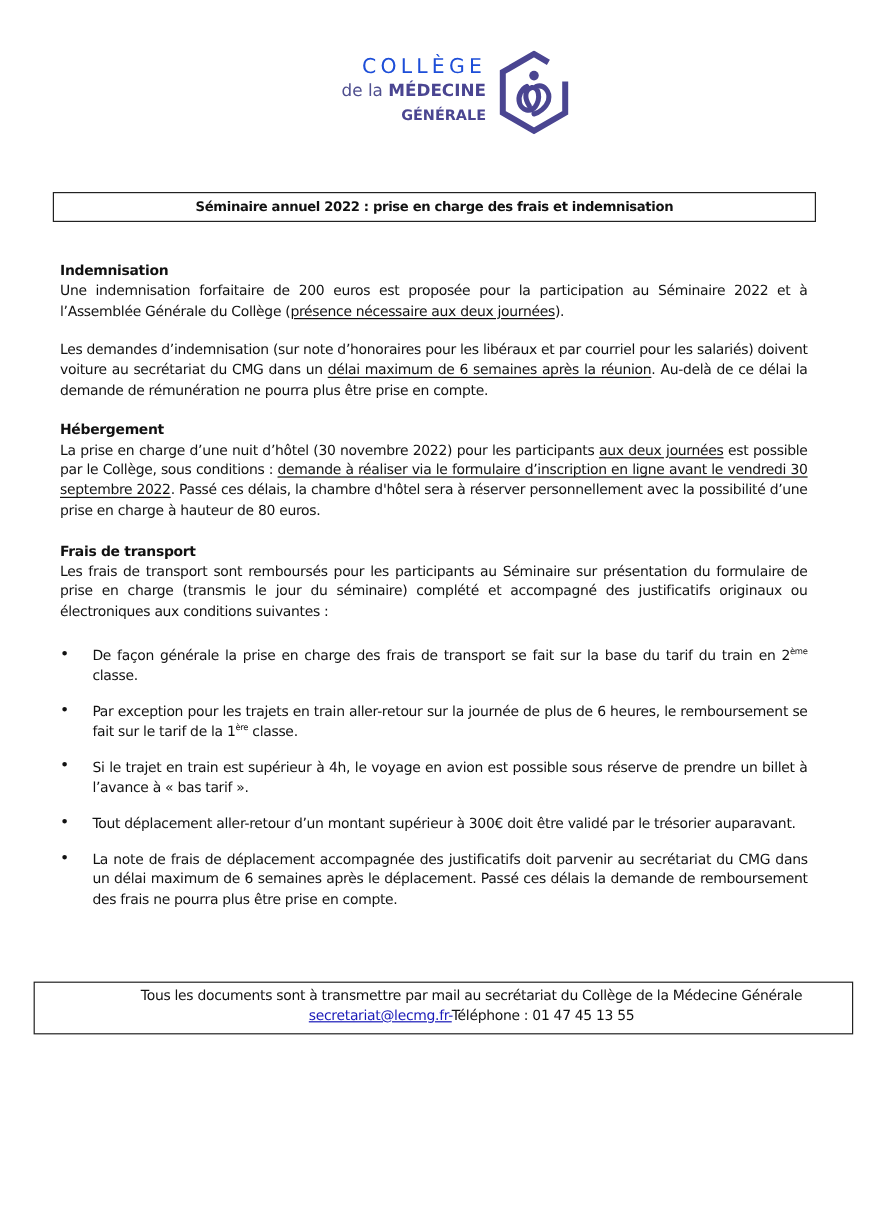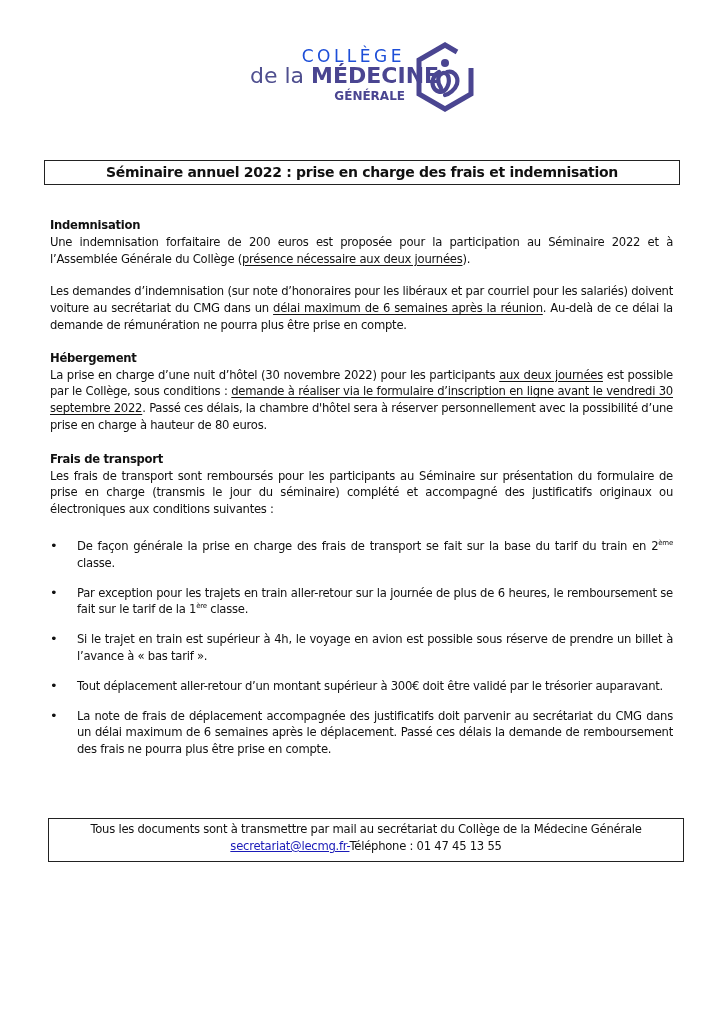--- a/index.html
+++ b/index.html
@@ -1,45 +1,45 @@
 <!DOCTYPE html>
 <html><head>
   <meta charset="utf-8">
   <style>
     html, body { margin: 0; padding: 0; background: #ffffff; }
     body { width: 724px; height: 1024px; position: relative; overflow: hidden;
            font-family: "Liberation Sans", sans-serif; color: #111; }
     .logo { position: absolute; left: 250px; top: 40px; width: 230px; height: 75px; }
     .logo-text { position: absolute; left: 0; top: 6px; width: 155px; text-align: right; }
     .logo-line1 { font-family: "DejaVu Sans", sans-serif; font-size: 17px; letter-spacing: 3.5px; color: #1d4ed8; line-height: 20px; padding-right: 0; }
-    .logo-line2 { font-family: "DejaVu Sans", sans-serif; font-size: 22px; color: #4a4591; line-height: 20px; white-space: nowrap; }
+    .logo-line2 { font-family: "DejaVu Sans", sans-serif; font-size: 14px; color: #4a4591; line-height: 20px; white-space: nowrap; }
     .logo-line2 .light { font-weight: normal; color: #4f4f8f; }
     .logo-line2 .bold { font-weight: bold; }
     .logo-line3 { font-family: "DejaVu Sans", sans-serif; font-size: 12px; font-weight: bold; color: #4a4591; line-height: 20px; }
     .logo-icon { position: absolute; left: 163px; top: 2px; width: 64px; height: 70px; }
 
     .title-box { position: absolute; left: 44px; top: 160px; width: 634px; height: 23px;
                  border: 1.4px solid #222; text-align: center; font-weight: bold;
-                 font-size: 14px; line-height: 23px; font-family: "DejaVu Sans", sans-serif; letter-spacing: -0.3px; }
+                 font-size: 11px; line-height: 23px; font-family: "DejaVu Sans", sans-serif; letter-spacing: -0.3px; }
 
     .content { position: absolute; left: 50px; top: 217px; width: 623px;
                font-family: "DejaVu Sans", sans-serif; font-size: 11.6px; line-height: 16.8px; letter-spacing: -0.25px; }
     .section { margin: 0 0 16px 0; }
     .section-head { font-weight: bold; display: block; }
     .para { text-align: justify; margin: 0 0 16px 0; }
     .para.noeb { margin-bottom: 0; }
     u { text-decoration: underline; text-underline-offset: 2px; }
     .bullets { list-style: none; margin: 20px 0 0 0; padding: 0 0 0 27px; }
     .bullets li { position: relative; text-align: justify; margin: 13px 0 1px 0; }
     .bullets li::before { content: "•"; position: absolute; left: -27px; top: 0; font-size: 13px; }
     sup { font-size: 7px; line-height: 0; vertical-align: 5px; }
 
-    .footer-box { position: absolute; left: 48px; top: 818px; width: 634px; height: 40px;
+    .footer-box { position: absolute; left: 28px; top: 818px; width: 634px; height: 40px;
                   border: 1.4px solid #222; text-align: center; font-family: "DejaVu Sans", sans-serif;
-                  font-size: 11.6px; line-height: 17px; padding-top: 2px; box-sizing: content-box; letter-spacing: -0.25px; }
+                  font-size: 11.6px; line-height: 17px; padding-top: 2px; box-sizing: content-box; letter-spacing: -0.25px; padding-left: 47px; }
     .footer-box a { color: #1a1ab8; text-decoration: underline; }
   </style>
 </head>
 <body>
 
 <div class="logo">
   <div class="logo-text">
     <div class="logo-line1">COLLÈGE</div>
     <div class="logo-line2"><span class="light">de la </span><span class="bold">MÉDECINE</span></div>
     <div class="logo-line3">GÉNÉRALE</div>

